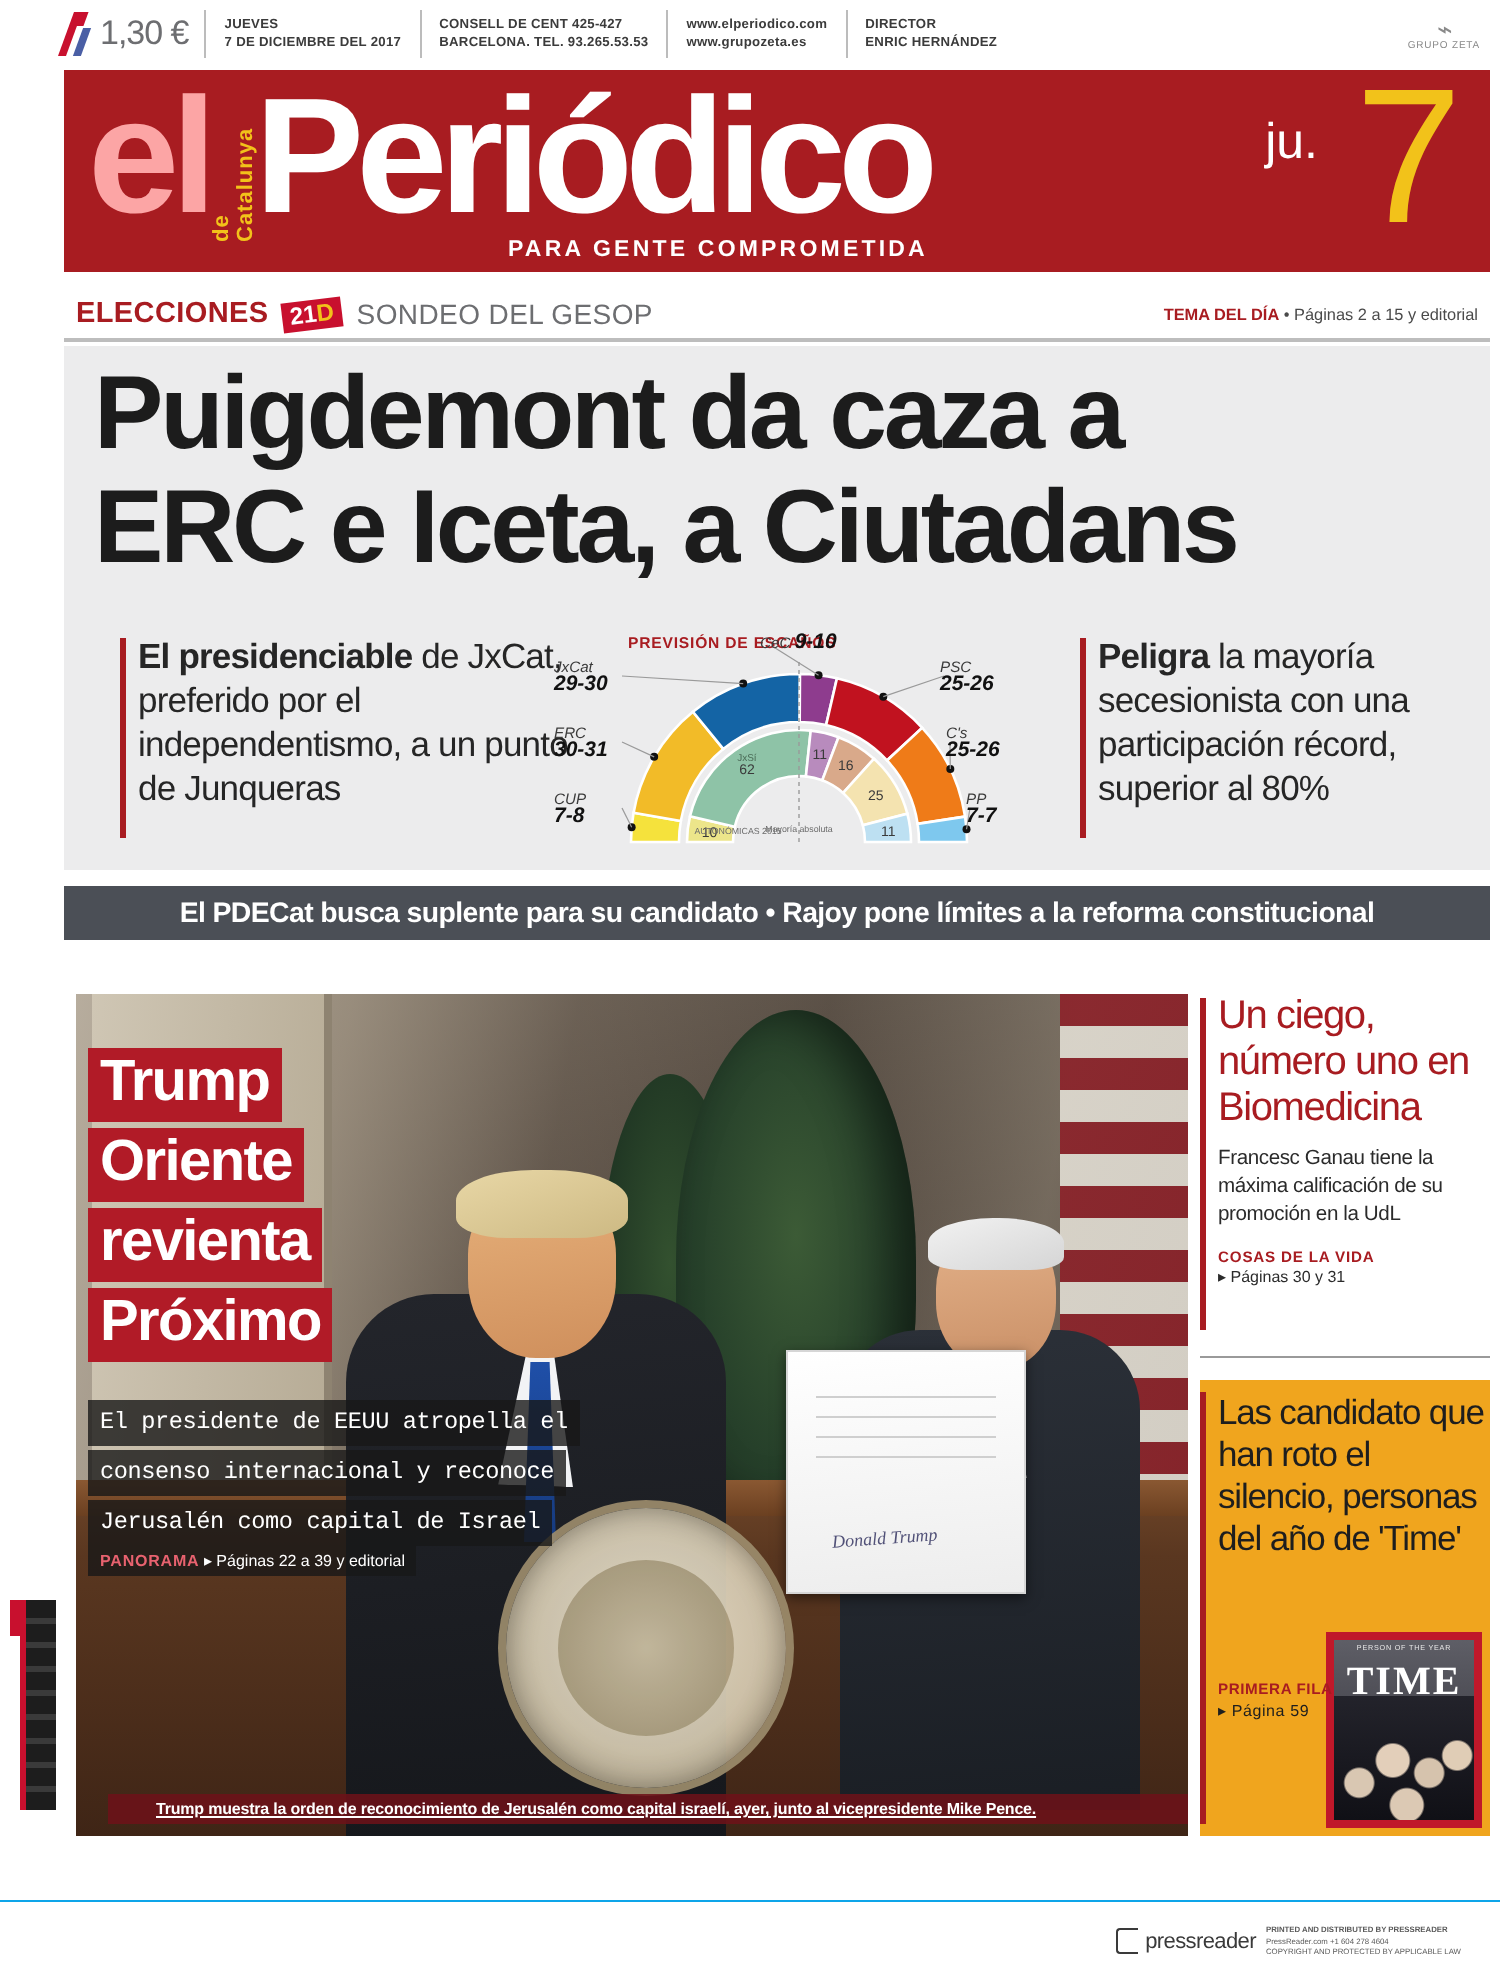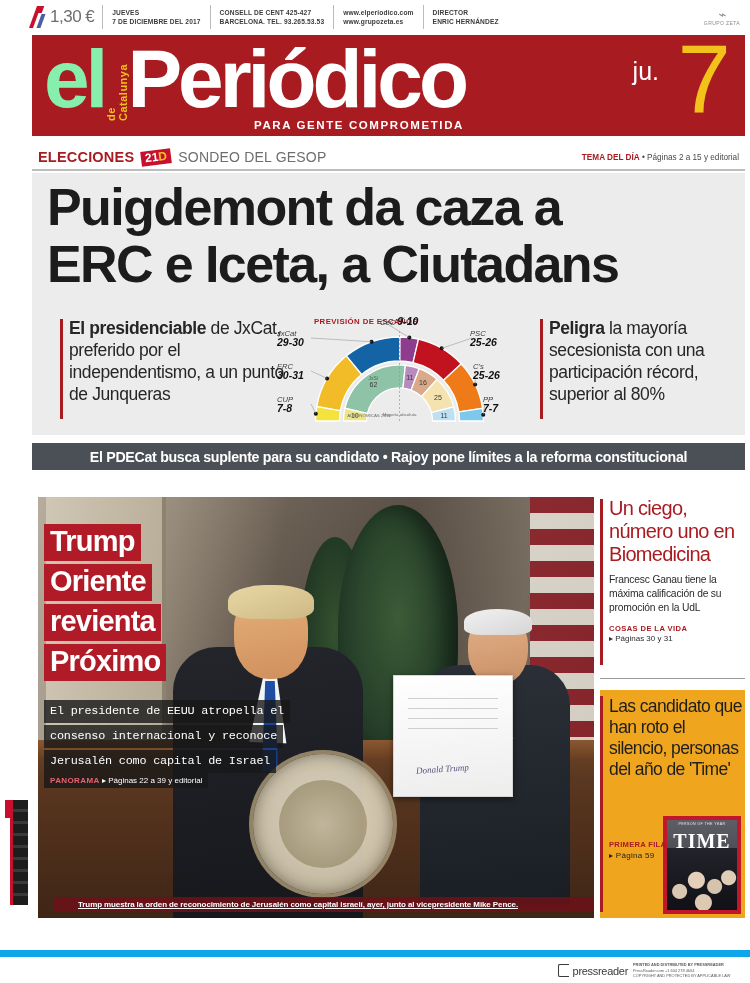--- a/index.html
+++ b/index.html
@@ -53,21 +53,21 @@
     position: absolute; left: 32px; top: 35px; width: 713px; height: 101px;
     background: #a81c21;
     overflow: hidden;
   }
   .mh-logo {
     position: absolute; left: 12px; top: -4px;
     display: flex; align-items: flex-start;
   }
   .mh-el {
     font-family: "Liberation Sans", sans-serif;
-    font-weight: 700; font-size: 82px; color: #86efac;
+    font-weight: 700; font-size: 82px; color: #fca5a5;
     letter-spacing: -4px; line-height: 96px;
   }
   .mh-cat {
     writing-mode: vertical-rl; transform: rotate(180deg);
     font-size: 11px; font-weight: 700; color: #f2c21a;
     letter-spacing: 0.5px; margin: 16px 0 0 1px; height: 74px;
     display:flex; align-items:flex-end; justify-content:center;
   }
   .mh-periodico {
     font-weight: 700; font-size: 82px; color: #ffffff;
@@ -352,21 +352,21 @@
       radial-gradient(circle at 42% 52%, #e3cfba 0 8px, transparent 9px),
       radial-gradient(circle at 68% 62%, #d6c3ad 0 7px, transparent 8px),
       radial-gradient(circle at 88% 48%, #e0cdb6 0 7px, transparent 8px),
       radial-gradient(circle at 52% 88%, #dcc9b4 0 8px, transparent 9px),
       linear-gradient(180deg,#23232b,#101016);
   }
 
   
   .footer {
     position: absolute; left: 0; bottom: 0; width: 750px; height: 33px;
-    background: #ffffff; border-top: 7px solid #0ea5e9;
+    background: #ffffff; border-top: 1px solid #0ea5e9;
   }
   .pressreader {
     position: absolute; right: 122px; bottom: 6px;
     display: flex; align-items: center; gap: 4px;
   }
   .pr-icon {
     width: 11px; height: 13px; border: 1.6px solid #3a3a3a; border-radius: 2px 0 0 2px;
     border-right: none;
   }
   .pr-name { font-size: 11px; color: #3a3a3a; letter-spacing: -0.3px; }

